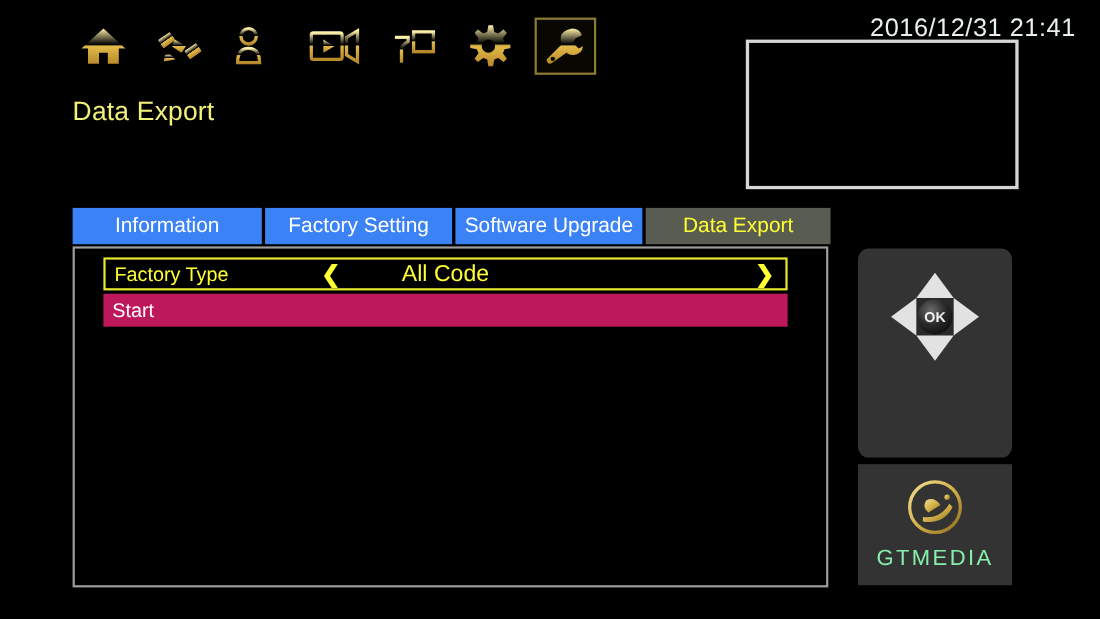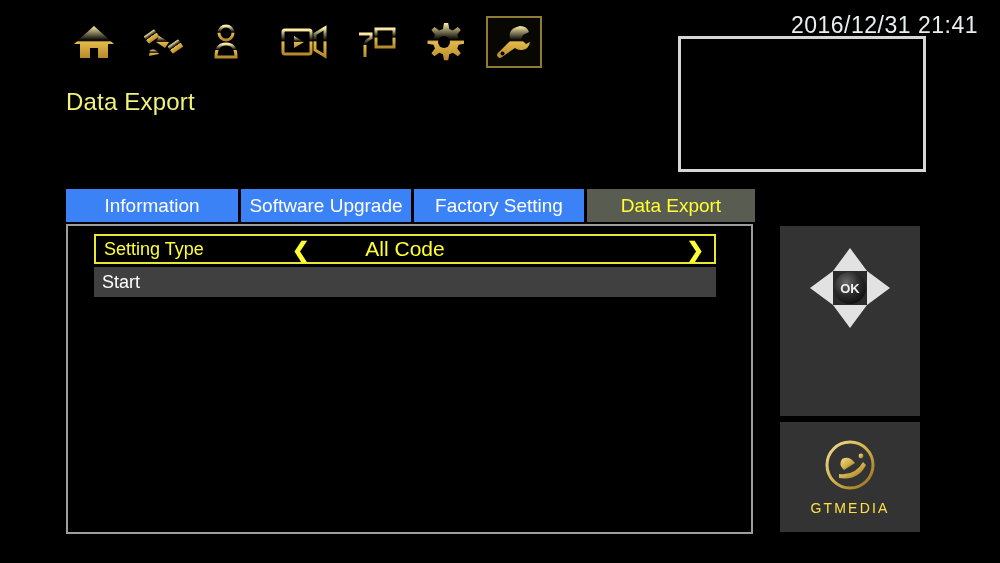--- a/index.html
+++ b/index.html
@@ -130,21 +130,21 @@
     display: flex;
     align-items: center;
     box-sizing: border-box;
     position: relative;
   }
   .row.selected {
     border: 2px solid #e8e832;
     background: #000;
   }
   .row.plain {
-    background: #404040;
+    background: #be185d;
     margin-top: 3px;
   }
   .row-label {
     font-size: 18px;
     padding-left: 8px;
     white-space: nowrap;
   }
   .row.selected .row-label { color: #ffff33; }
   .row.plain .row-label { color: #ffffff; }
 
@@ -172,20 +172,21 @@
   }
 
   
   .side-dpad {
     position: absolute;
     left: 780px;
     top: 226px;
     width: 140px;
     height: 190px;
     background: #333333;
+    border-radius: 10px;
   }
   .dpad {
     position: absolute;
     left: 50%;
     top: 62px;
     transform: translate(-50%, -50%);
     width: 86px;
     height: 86px;
   }
   .side-logo {
@@ -195,22 +196,22 @@
     width: 140px;
     height: 110px;
     background: #333333;
     display: flex;
     flex-direction: column;
     align-items: center;
     justify-content: center;
     gap: 4px;
   }
   .logo-text {
-    color: #fde047;
-    font-size: 14px;
+    color: #86efac;
+    font-size: 20px;
     letter-spacing: 2.2px;
   }
 </style>
 </head>
 <body>
 
 <div class="screen">
 
   <div class="iconbar">
 
@@ -310,30 +311,30 @@
   </div>
 
   <div class="page-title">Data Export</div>
 
   <div class="clock">2016/12/31  21:41</div>
 
   <div class="preview"></div>
 
   <div class="tabbar">
     <div class="tab tab-information">Information</div>
+    <div class="tab tab-factory">Factory Setting</div>
     <div class="tab tab-software">Software Upgrade</div>
-    <div class="tab tab-factory">Factory Setting</div>
     <div class="tab tab-dataexport active">Data Export</div>
   </div>
 
   <div class="panel">
     <div class="rows">
 
       <div class="row selected">
-        <span class="row-label">Setting Type</span>
+        <span class="row-label">Factory Type</span>
         <span class="row-chev chev-left">❮</span>
         <span class="row-value">All Code</span>
         <span class="row-chev chev-right">❯</span>
       </div>
 
       <div class="row plain">
         <span class="row-label">Start</span>
       </div>
 
     </div>

